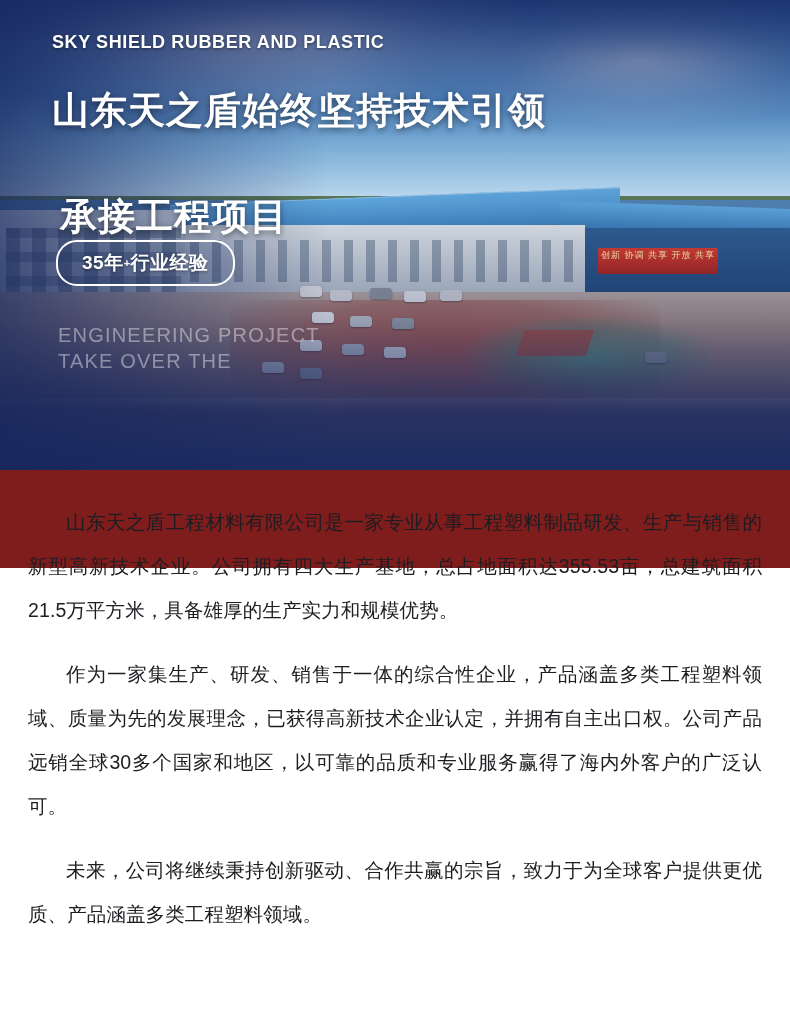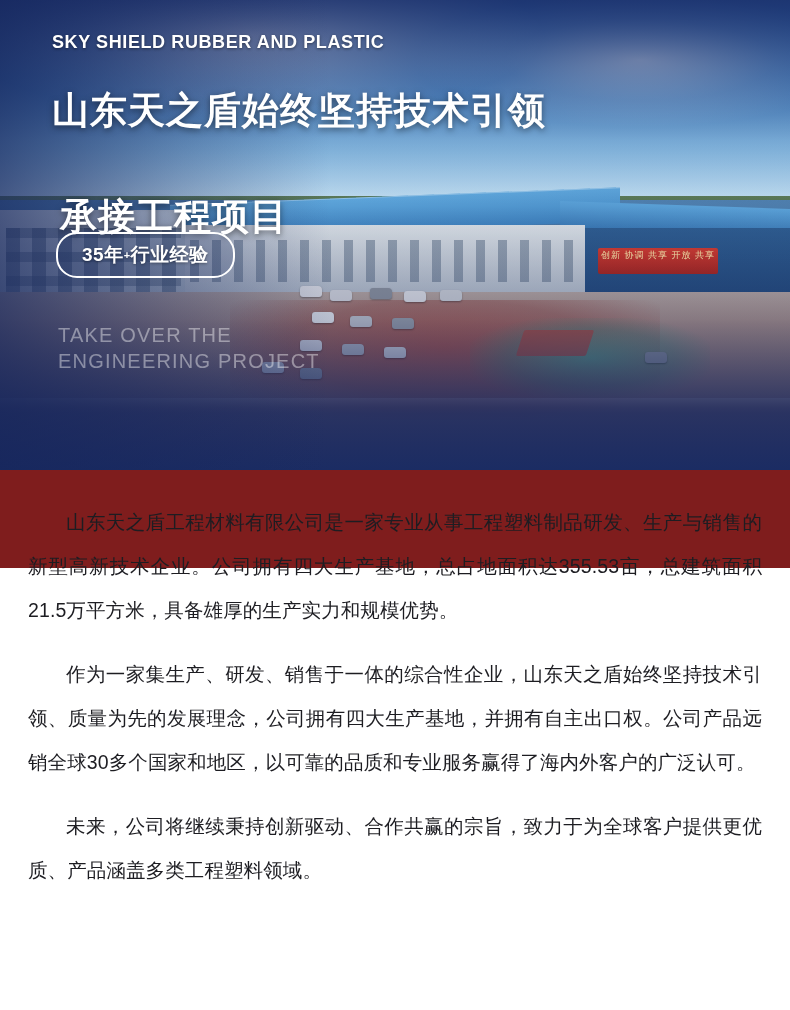--- a/index.html
+++ b/index.html
@@ -203,21 +203,21 @@
     left: 60px; top: 148px;
     color: #ffffff;
     font-size: 37px;
     font-weight: bold;
     letter-spacing: 1px;
     text-shadow: 0 2px 6px rgba(0,0,0,.5);
     margin-top: 44px;
   }
   .badge {
     position: absolute;
-    left: 56px; top: 232px;
+    left: 56px; top: 240px;
     height: 42px;
     padding: 0 24px;
     border: 2px solid #ffffff;
     border-radius: 21px;
     display: flex;
     align-items: center;
     color: #ffffff;
     font-size: 19px;
     font-weight: bold;
     letter-spacing: .5px;
@@ -308,25 +308,25 @@
       <div class="headline-1">山东天之盾始终坚持技术引领</div>
       <div class="headline-2">承接工程项目</div>
 
       <div class="badge">
         <span>35年</span>
           <sup>+</sup>
           <span>行业经验</span>
       </div>
 
       <div class="sub-en">
+        <div>ENGINEERING PROJECT</div>
         <div>TAKE OVER THE</div>
-        <div>ENGINEERING PROJECT</div>
       </div>
     </div>
   </div>
 
   <div class="article">
     <p>山东天之盾工程材料有限公司是一家专业从事工程塑料制品研发、生产与销售的新型高新技术企业。公司拥有四大生产基地，总占地面积达355.53亩，总建筑面积21.5万平方米，具备雄厚的生产实力和规模优势。</p>
-    <p>作为一家集生产、研发、销售于一体的综合性企业，山东天之盾始终坚持技术引领、质量为先的发展理念，公司拥有四大生产基地，并拥有自主出口权。公司产品远销全球30多个国家和地区，以可靠的品质和专业服务赢得了海内外客户的广泛认可。</p>
+    <p>作为一家集生产、研发、销售于一体的综合性企业，产品涵盖多类工程塑料领域、质量为先的发展理念，已获得高新技术企业认定，并拥有自主出口权。公司产品远销全球30多个国家和地区，以可靠的品质和专业服务赢得了海内外客户的广泛认可。</p>
     <p>未来，公司将继续秉持创新驱动、合作共赢的宗旨，致力于为全球客户提供更优质、产品涵盖多类工程塑料领域。</p>
   </div>
 
 </div>
 
 </body></html>

